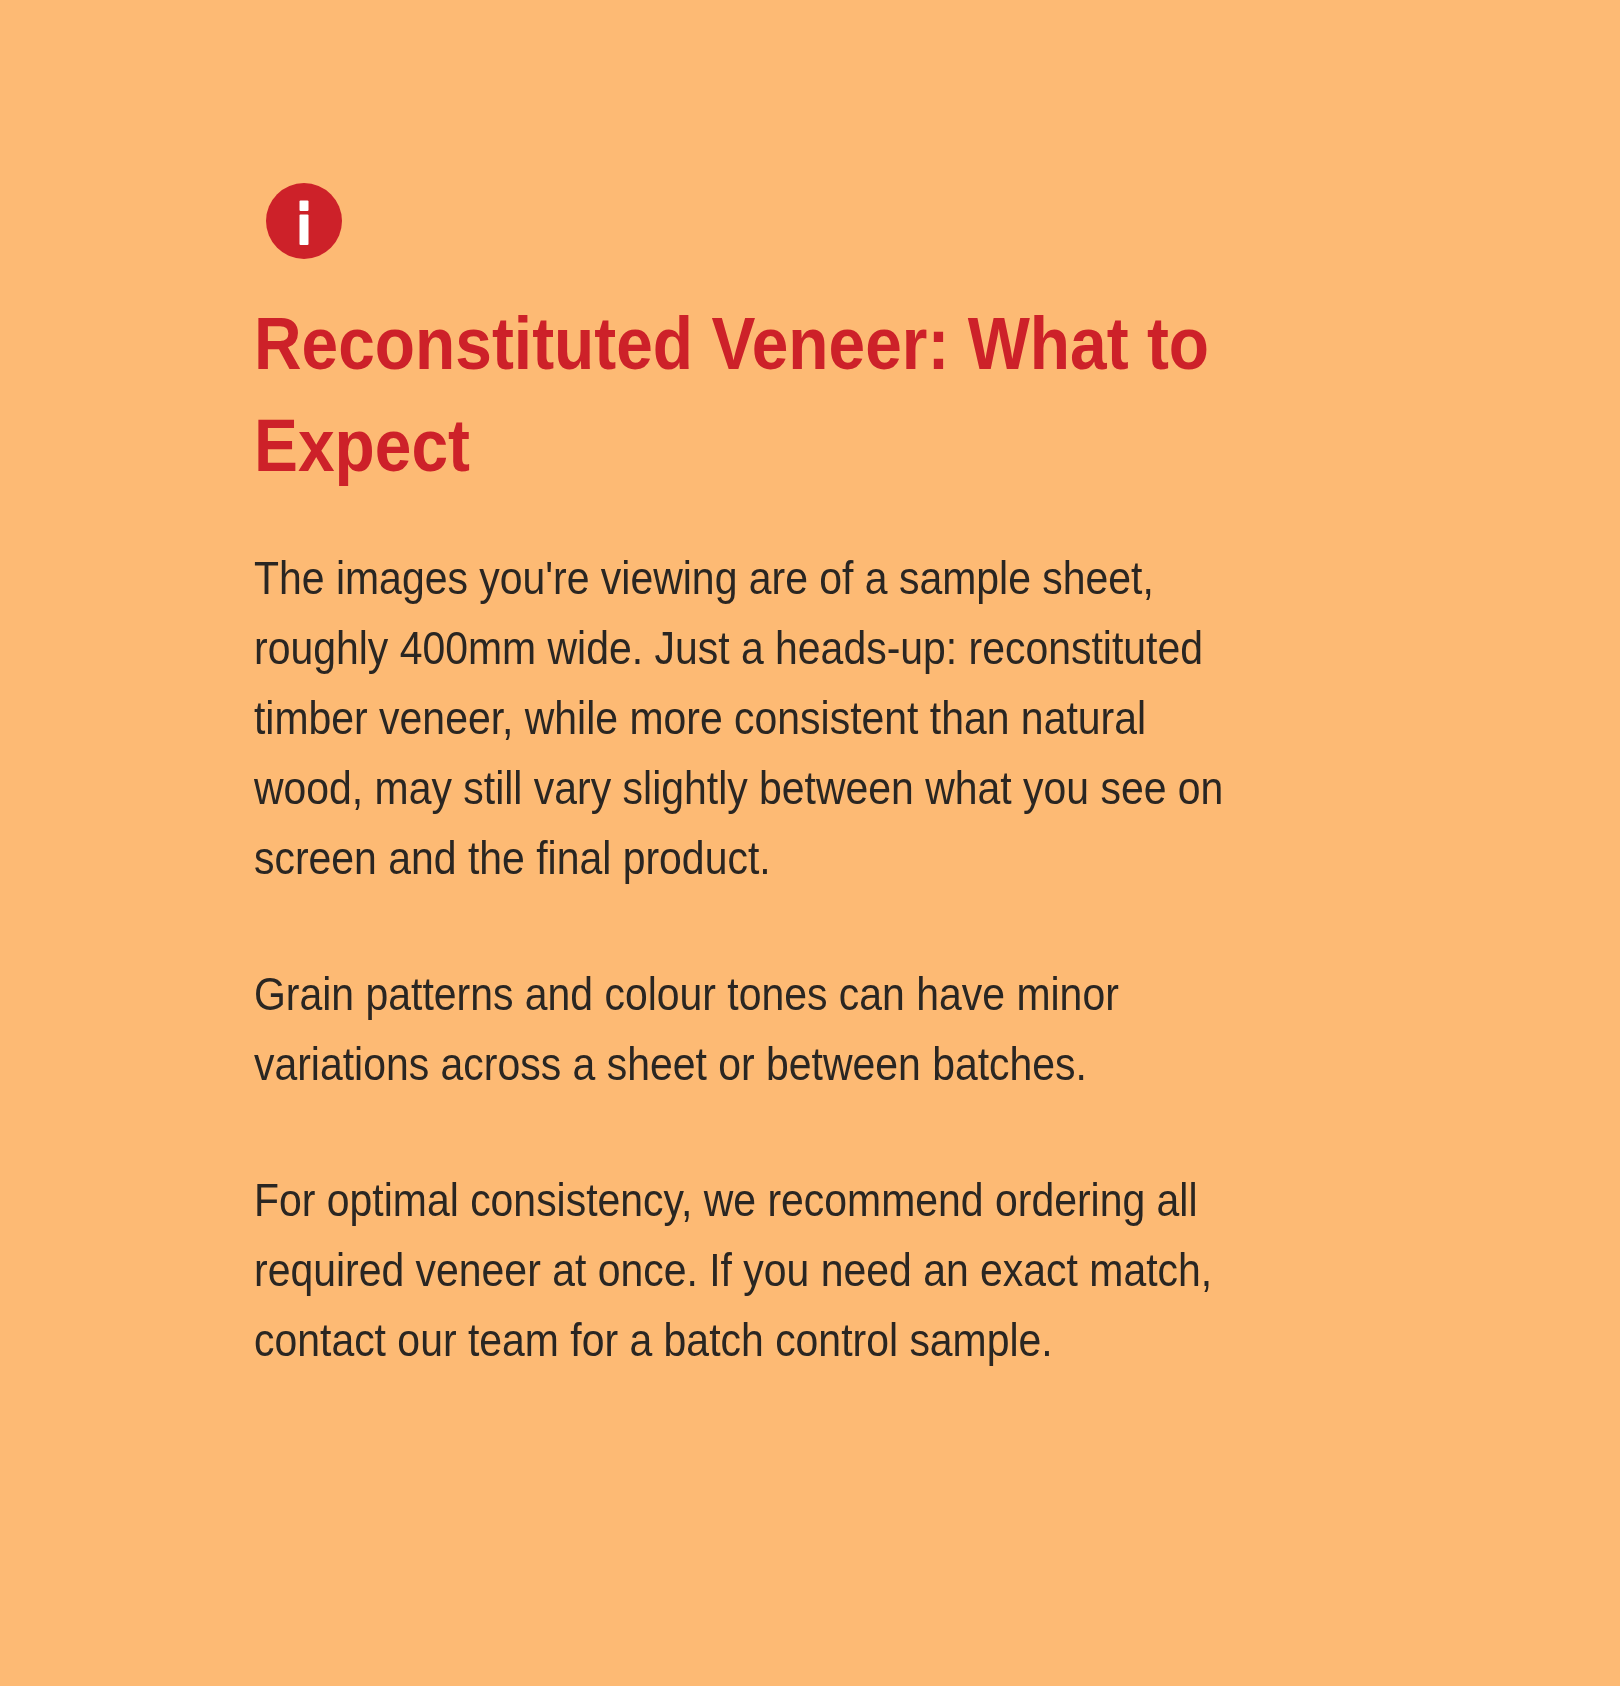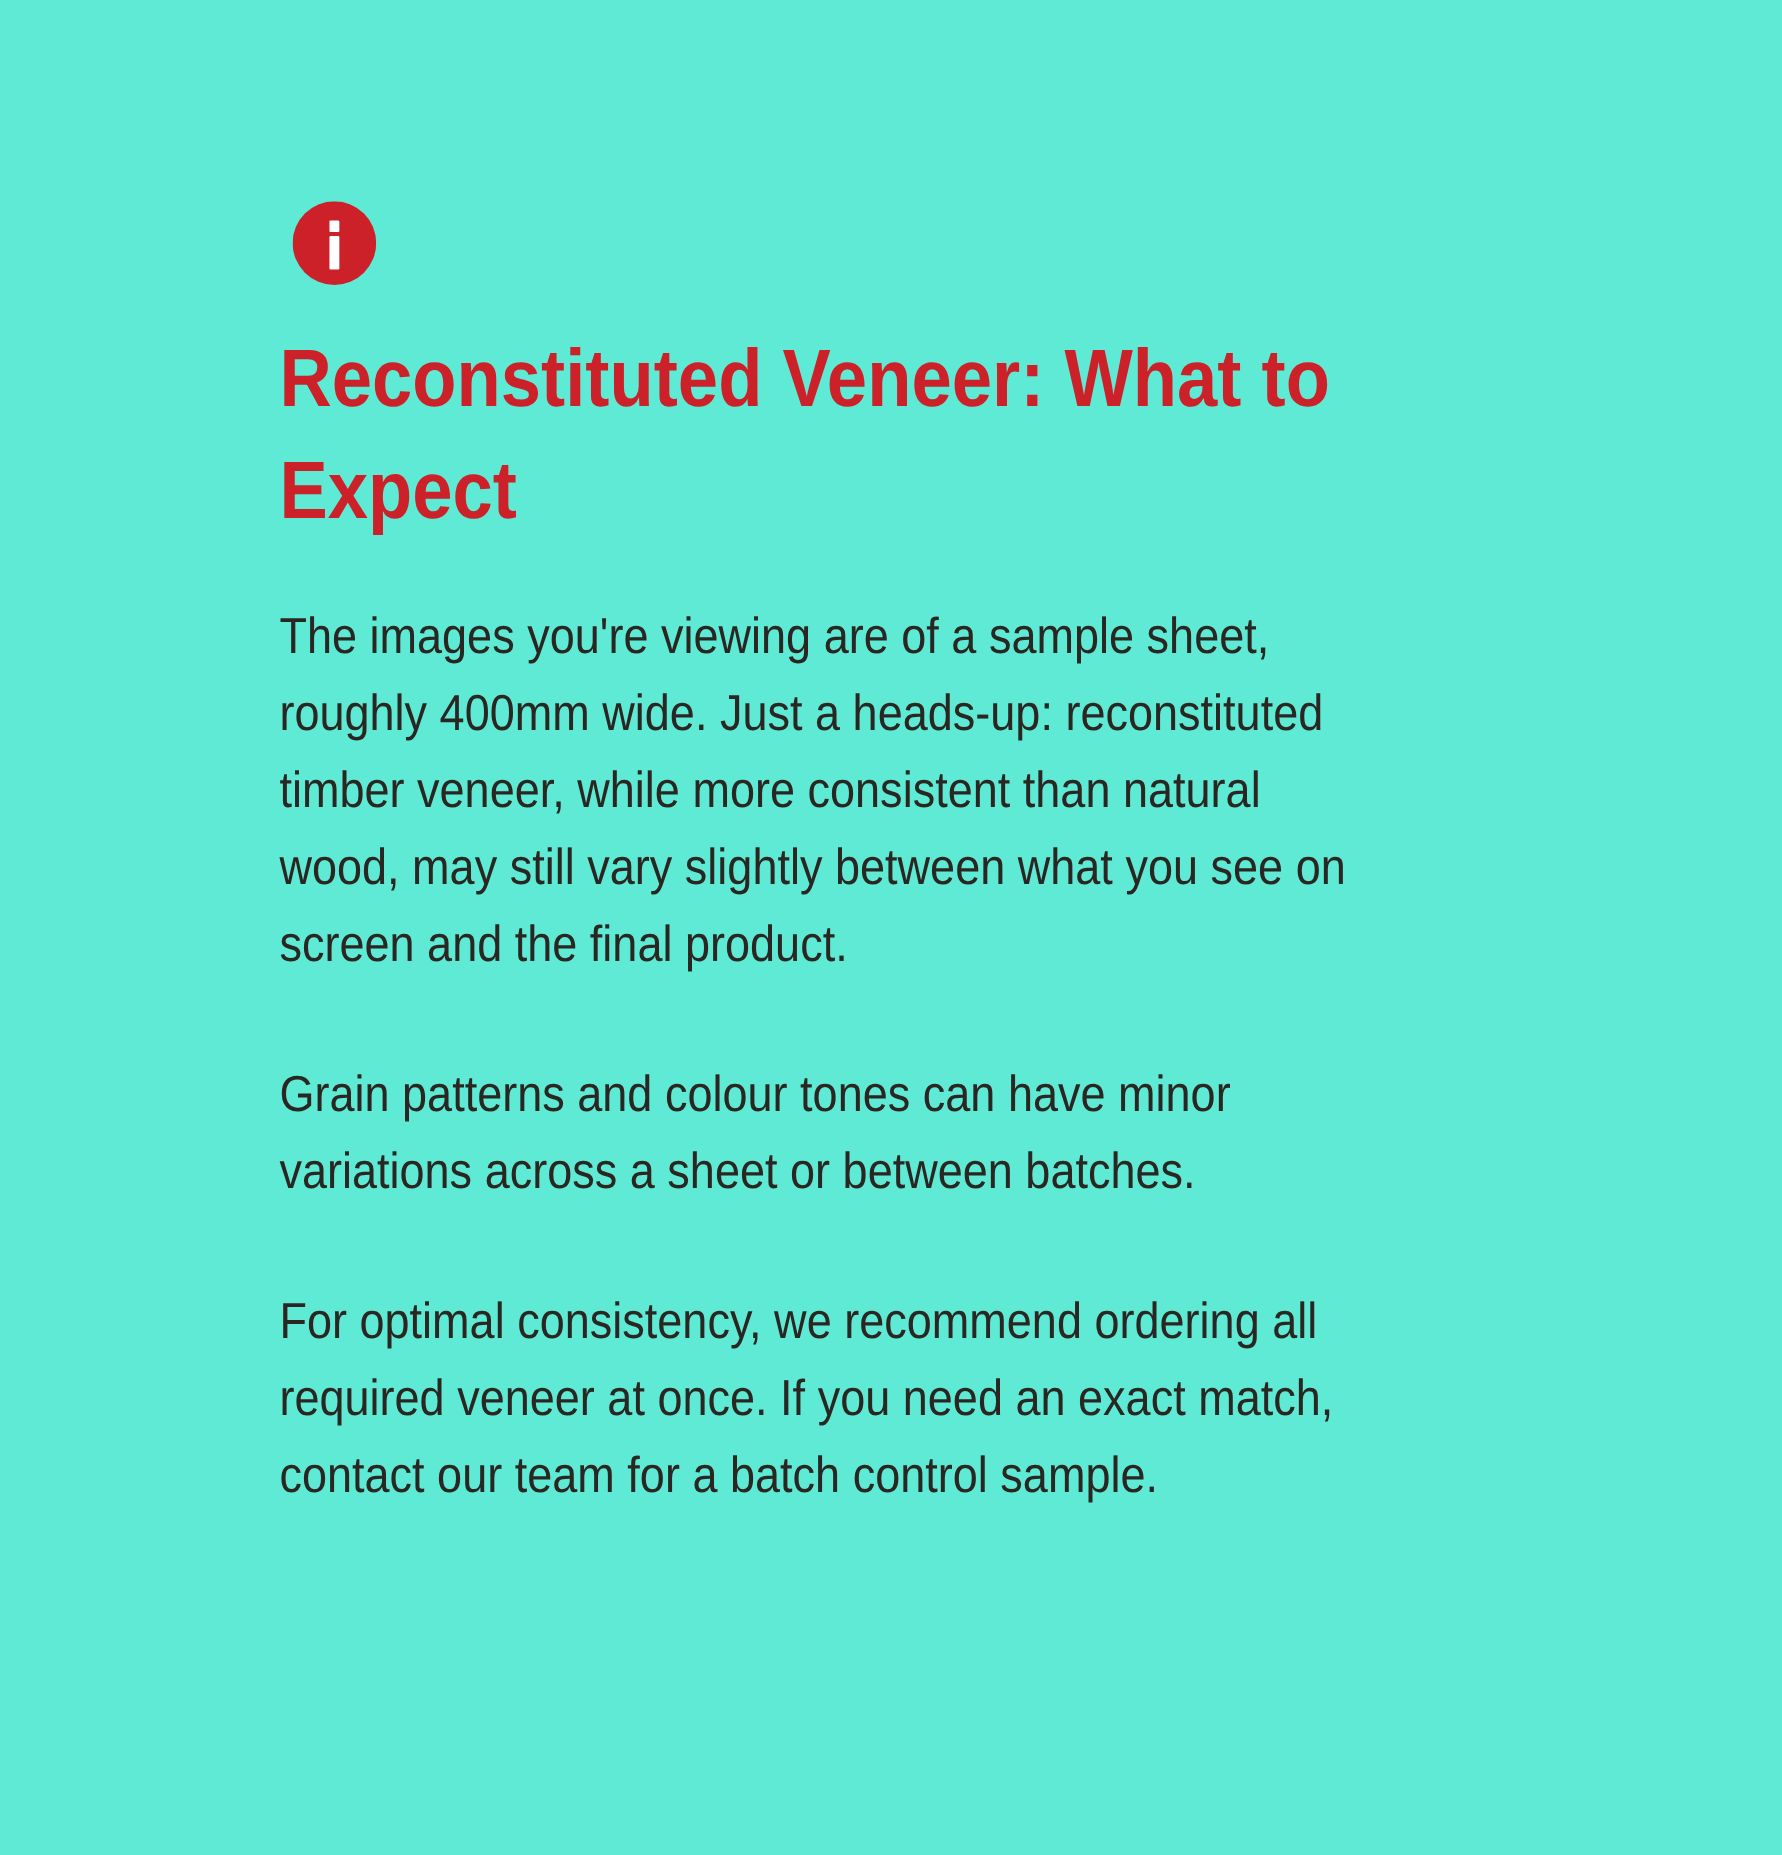--- a/index.html
+++ b/index.html
@@ -4,21 +4,21 @@
 <style>
   html, body {
     margin: 0;
     padding: 0;
     background: #ffffff;
   }
   .page {
     position: relative;
     width: 1620px;
     height: 1686px;
-    background: #5eead4;
+    background: #fdba74;
     overflow: hidden;
     font-family: "Liberation Sans", "DejaVu Sans", sans-serif;
   }
   .content {
     position: absolute;
     left: 254px;
     top: 183px;
     width: 1260px;
   }
   .info-badge {

